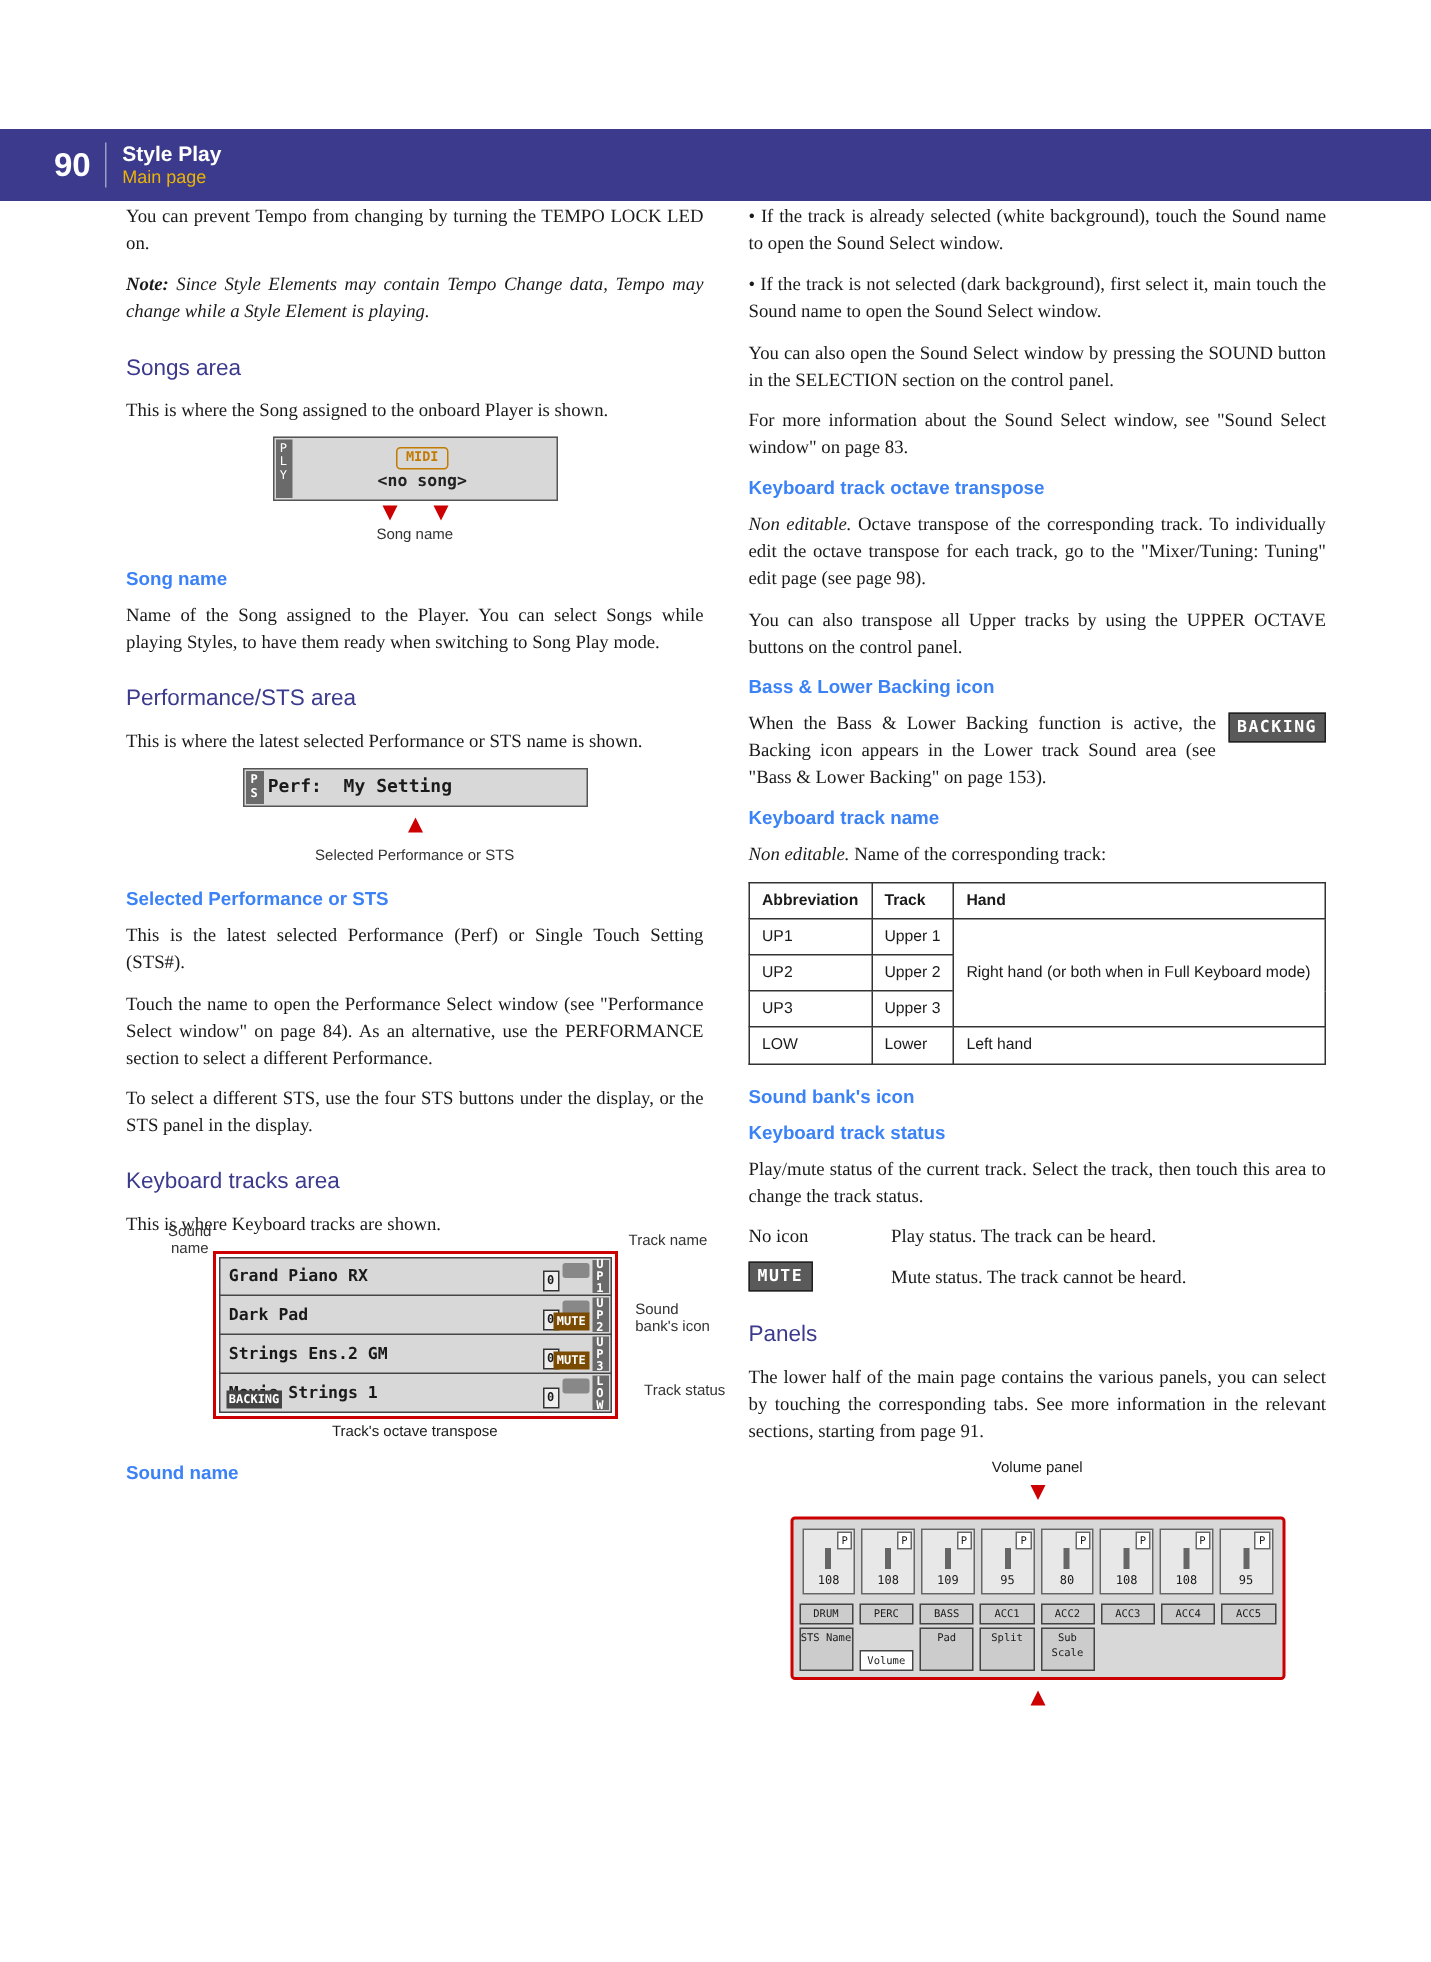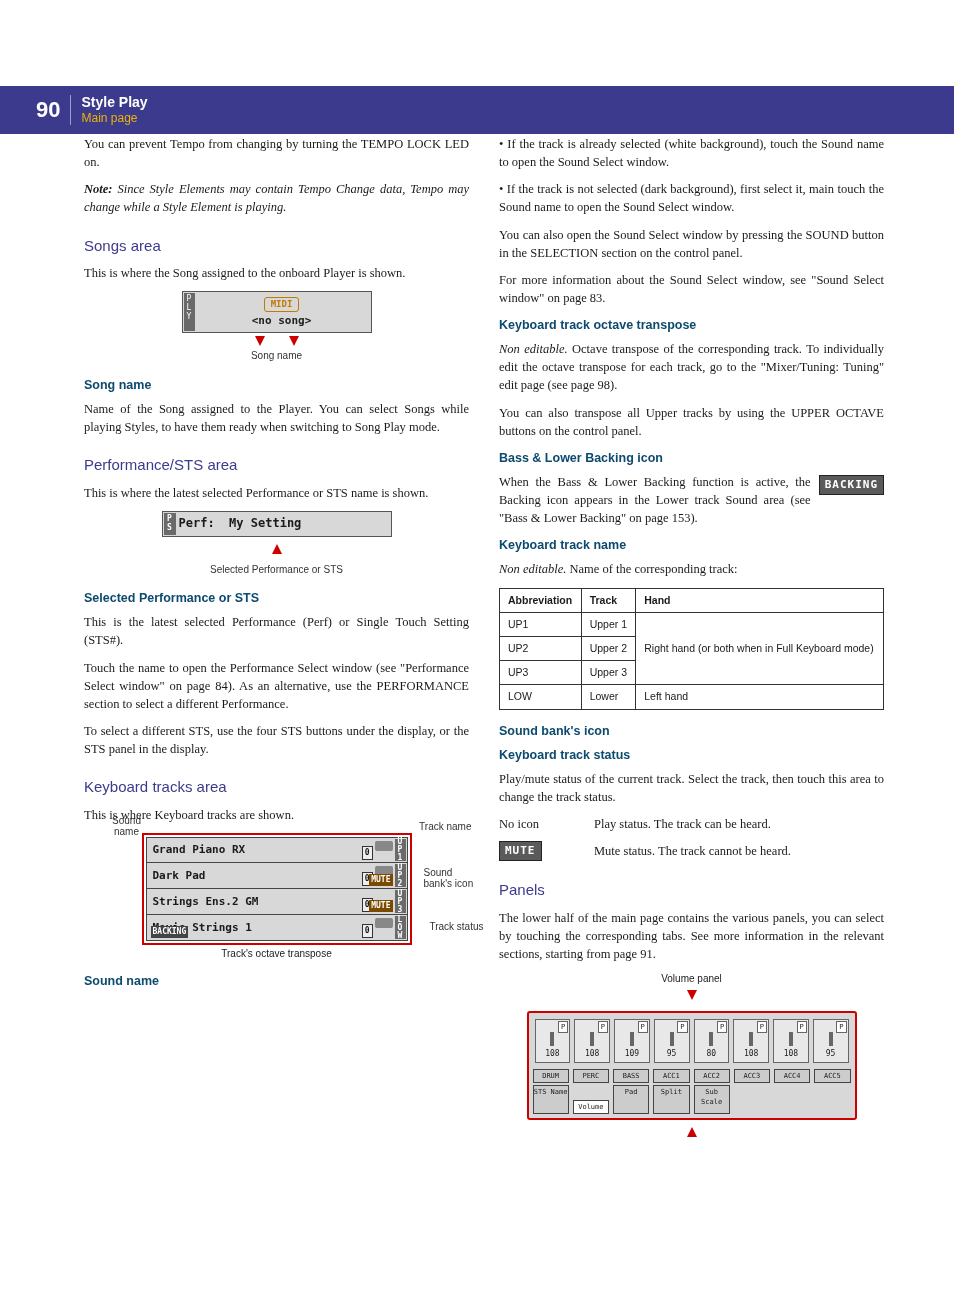--- a/index.html
+++ b/index.html
@@ -54,21 +54,21 @@
     font-weight: normal;
     margin-top: 18px;
     margin-bottom: 8px;
   }
   h3 {
     font-family: Arial, sans-serif;
     font-size: 12.5px;
     font-weight: bold;
     margin-top: 6px;
     margin-bottom: 6px;
-    color: #0c4a6e;
+    color: #3b82f6;
   }
   .note-label { font-style: italic; font-weight: bold; }
   em.body-italic { font-style: italic; }
 
   
   .fig { text-align: center; margin: 8px 0 12px; }
   .fig-caption {
     font-family: Arial, sans-serif;
     font-size: 10px;
     color: #333;

